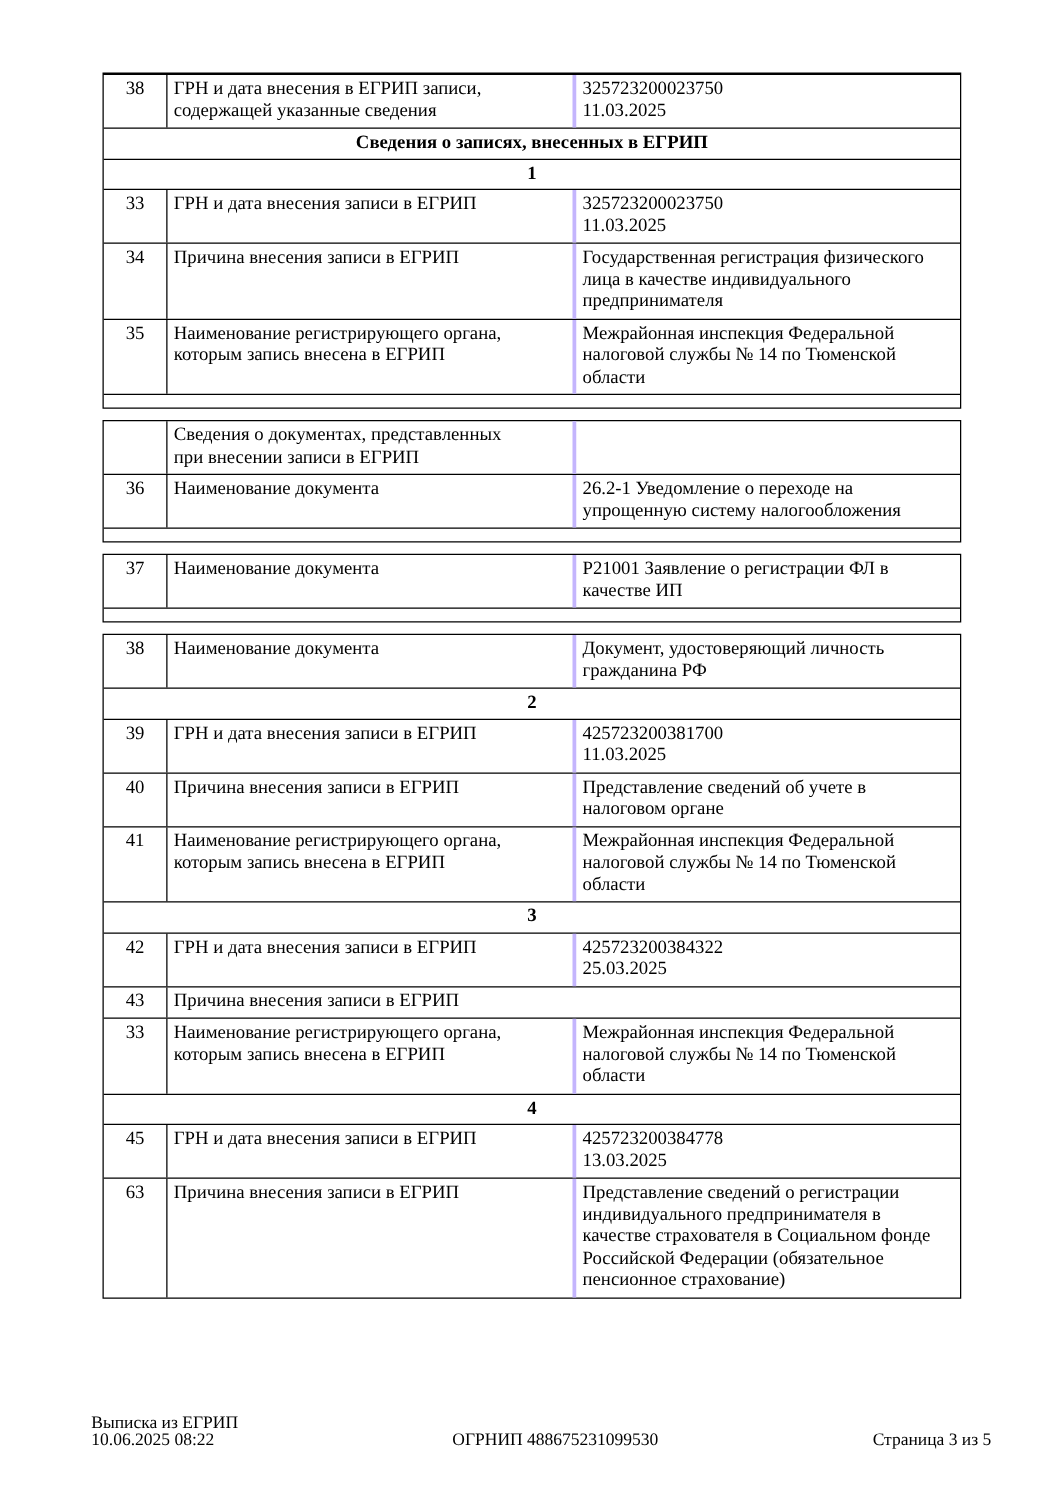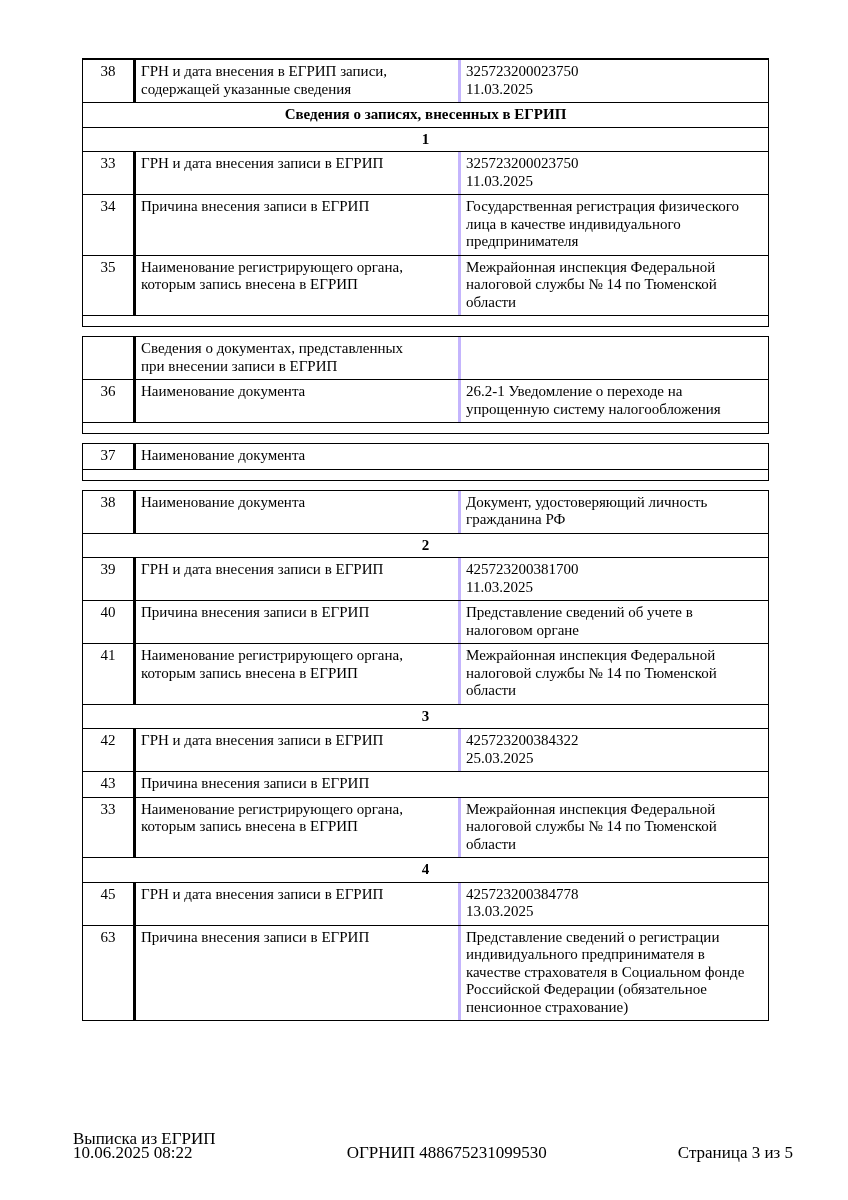--- a/index.html
+++ b/index.html
@@ -37,21 +37,21 @@
   .c-num {
     flex: 0 0 50px;
     width: 50px;
     text-align: center;
     padding-left: 1px;
     padding-right: 1px;
   }
   .c-label {
     flex: 0 0 325px;
     width: 325px;
-    border-left: 3px solid #000000;
+    border-left: 1px solid #000000;
     padding-left: 5px;
   }
   .c-value {
     flex: 1 1 auto;
     border-left: 3px solid #c4b5fd;
     padding-left: 5px;
   }
   .row-section .c-full {
     flex: 1 1 auto;
     text-align: center;
@@ -61,21 +61,21 @@
   }
   .row-spacer { height: 11px; }
   .footer {
     position: absolute;
     left: 73px;
     right: 55px;
     top: 1132px;
     display: flex;
     justify-content: space-between;
     align-items: flex-end;
-    font-size: 17px;
+    font-size: 14px;
     line-height: 13.5px;
   }
   .f-left { text-align: left; }
   .f-center { text-align: center; }
   .f-right { text-align: right; }
 </style>
 </head>
 <body>
 
 <div class="page">
@@ -130,20 +130,22 @@
           <div class="cell c-label">Наименование документа</div>
           <div class="cell c-value">26.2-1 Уведомление о переходе на
 упрощенную систему налогообложения</div>
         </div>
         <div class="row row-spacer"></div>
       </div>
       <div class="block">
         <div class="row">
           <div class="cell c-num">37</div>
           <div class="cell c-label">Наименование документа</div>
+          <div class="cell c-value">Р21001 Заявление о регистрации ФЛ в
+качестве ИП</div>
         </div>
         <div class="row row-spacer"></div>
       </div>
       <div class="block">
         <div class="row">
           <div class="cell c-num">38</div>
           <div class="cell c-label">Наименование документа</div>
           <div class="cell c-value">Документ, удостоверяющий личность
 гражданина РФ</div>
         </div>

